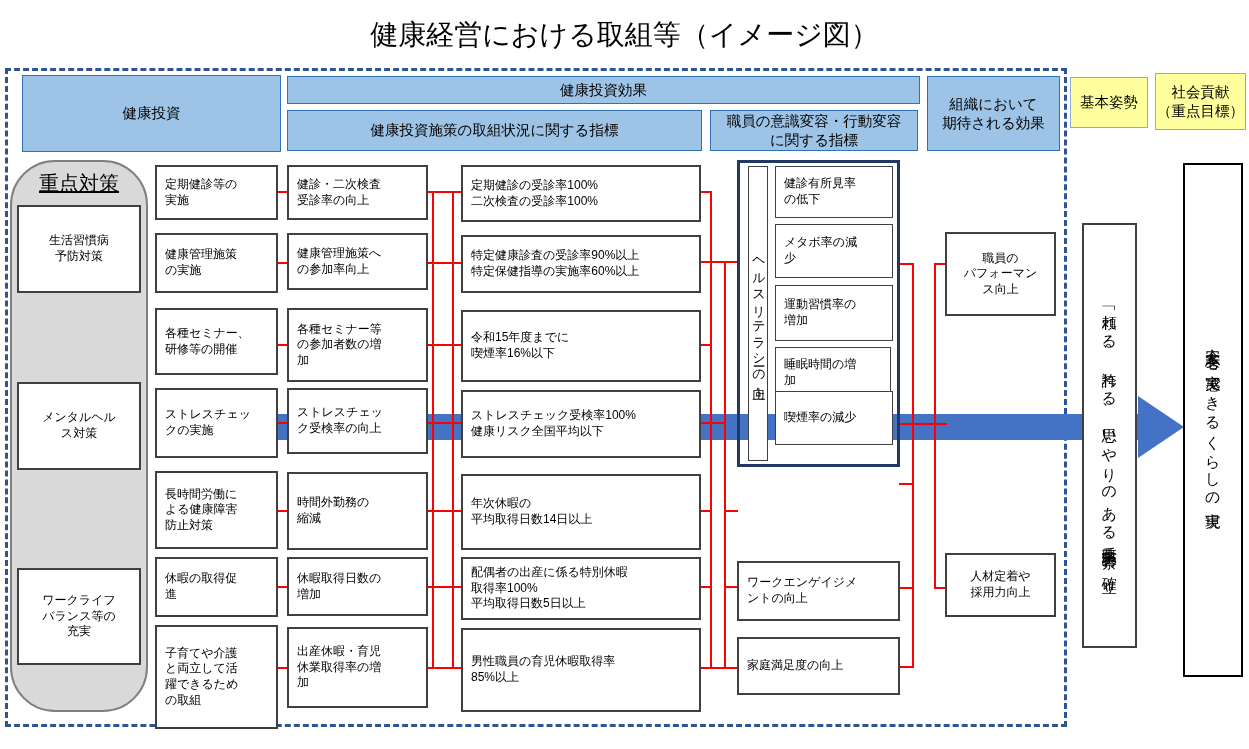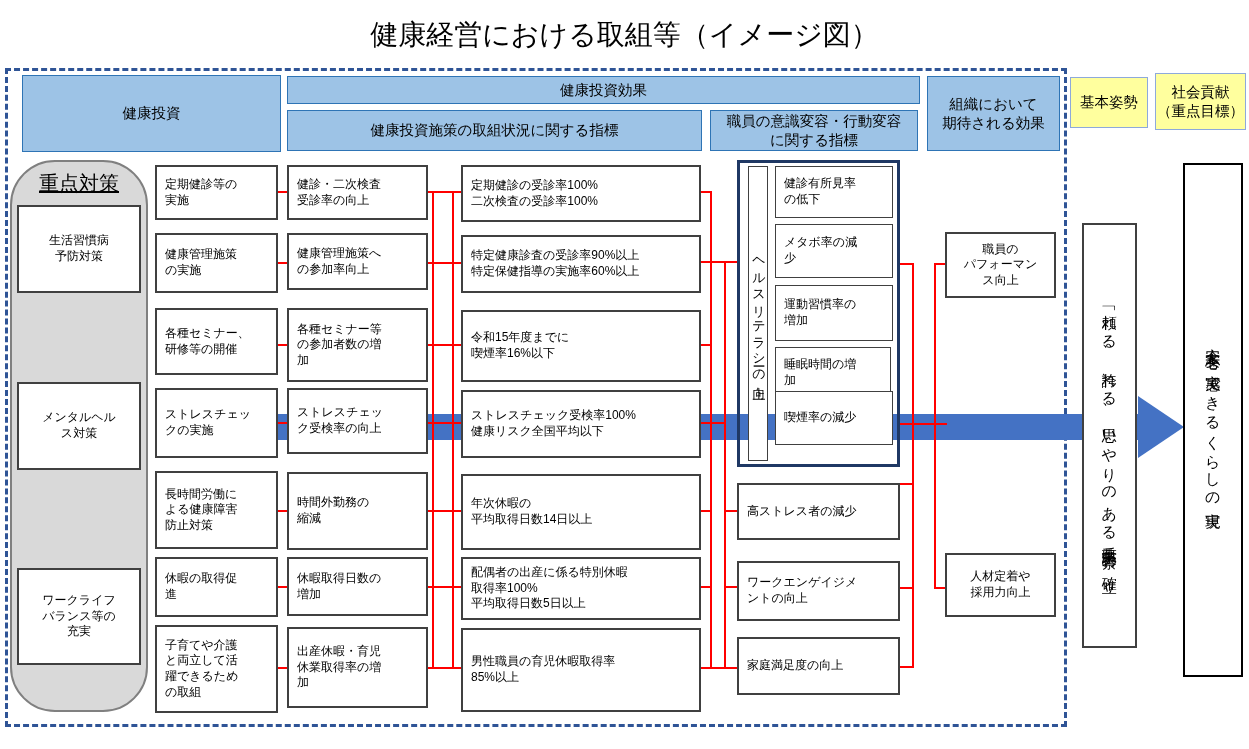--- a/index.html
+++ b/index.html
@@ -105,21 +105,21 @@
 の実施</div>
   <div class="abs wb" style="left:155px;top:308px;width:123px;height:67px">各種セミナー、
 研修等の開催</div>
   <div class="abs wb" style="left:155px;top:388px;width:123px;height:70px">ストレスチェッ
 クの実施</div>
   <div class="abs wb" style="left:155px;top:471px;width:123px;height:78px">長時間労働に
 よる健康障害
 防止対策</div>
   <div class="abs wb" style="left:155px;top:557px;width:123px;height:60px">休暇の取得促
 進</div>
-  <div class="abs wb" style="left:155px;top:625px;width:123px;height:88px">子育てや介護
+  <div class="abs wb" style="left:155px;top:625px;width:123px;height:104px">子育てや介護
 と両立して活
 躍できるため
 の取組</div>
 
   <div class="abs wb" style="left:287px;top:165px;width:141px;height:55px">健診・二次検査
 受診率の向上</div>
   <div class="abs wb" style="left:287px;top:233px;width:141px;height:57px">健康管理施策へ
 の参加率向上</div>
   <div class="abs wb" style="left:287px;top:308px;width:141px;height:74px">各種セミナー等
 の参加者数の増
@@ -155,26 +155,25 @@
   <div class="abs wb" style="left:775px;top:166px;width:118px;height:52px;border-width:1.5px">健診有所見率
 の低下</div>
   <div class="abs wb" style="left:775px;top:224px;width:118px;height:54px;border-width:1.5px">メタボ率の減
 少</div>
   <div class="abs wb" style="left:775px;top:285px;width:118px;height:56px;border-width:1.5px">運動習慣率の
 増加</div>
   <div class="abs wb" style="left:775px;top:347px;width:116px;height:52px;border-width:1.5px">睡眠時間の増
 加</div>
   <div class="abs wb" style="left:775px;top:391px;width:118px;height:54px;border-width:1.5px">喫煙率の減少</div>
 
-  <div class="abs wb" style="left:737px;top:483px;width:163px;height:57px">高ストレス者の減少</div>
   <div class="abs wb" style="left:737px;top:561px;width:163px;height:60px">ワークエンゲイジメ
 ントの向上</div>
   <div class="abs wb" style="left:737px;top:637px;width:163px;height:58px">家庭満足度の向上</div>
 
-  <div class="abs wb ctr" style="left:945px;top:232px;width:111px;height:66px">職員の
+  <div class="abs wb ctr" style="left:945px;top:232px;width:111px;height:84px">職員の
 パフォーマン
 ス向上</div>
   <div class="abs wb ctr" style="left:945px;top:553px;width:111px;height:64px">人材定着や
 採用力向上</div>
 
   <div class="abs wb ctr vtxt" style="left:1082px;top:223px;width:55px;height:425px;font-size:15px">「頼れる、誇れる、思いやりのある千葉県警察」の確立</div>
   <div class="abs wb ctr vtxt" style="left:1183px;top:163px;width:60px;height:514px;font-size:15px;border-color:#000">安全安心を実感できるくらしの実現</div>
 
 </div>
 

